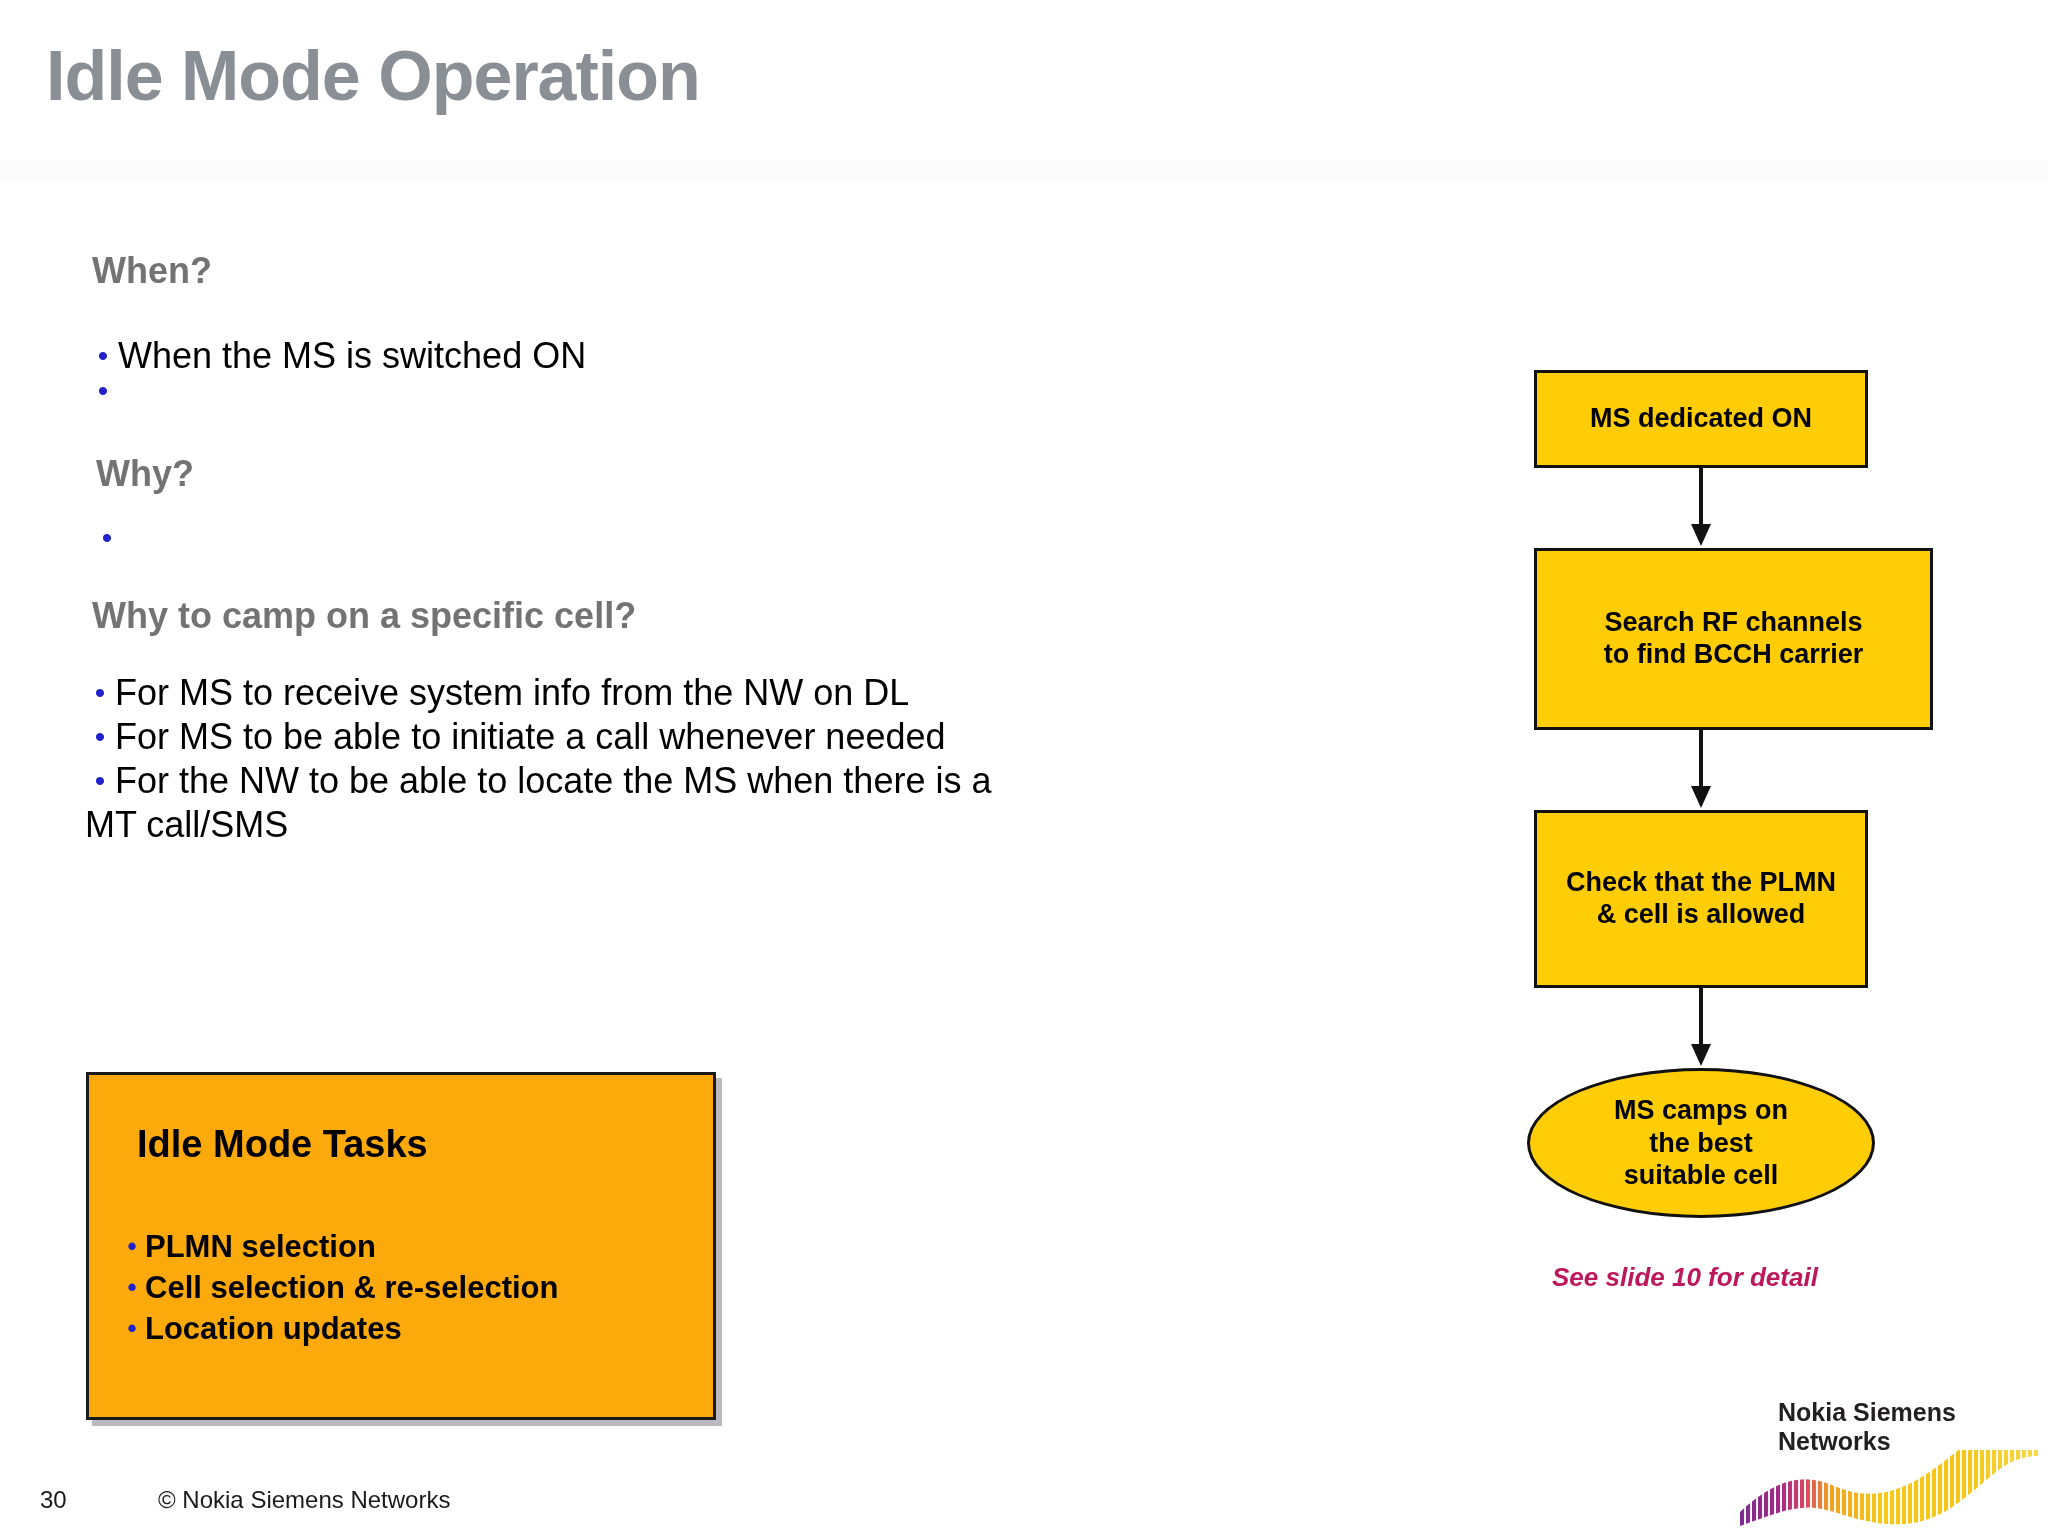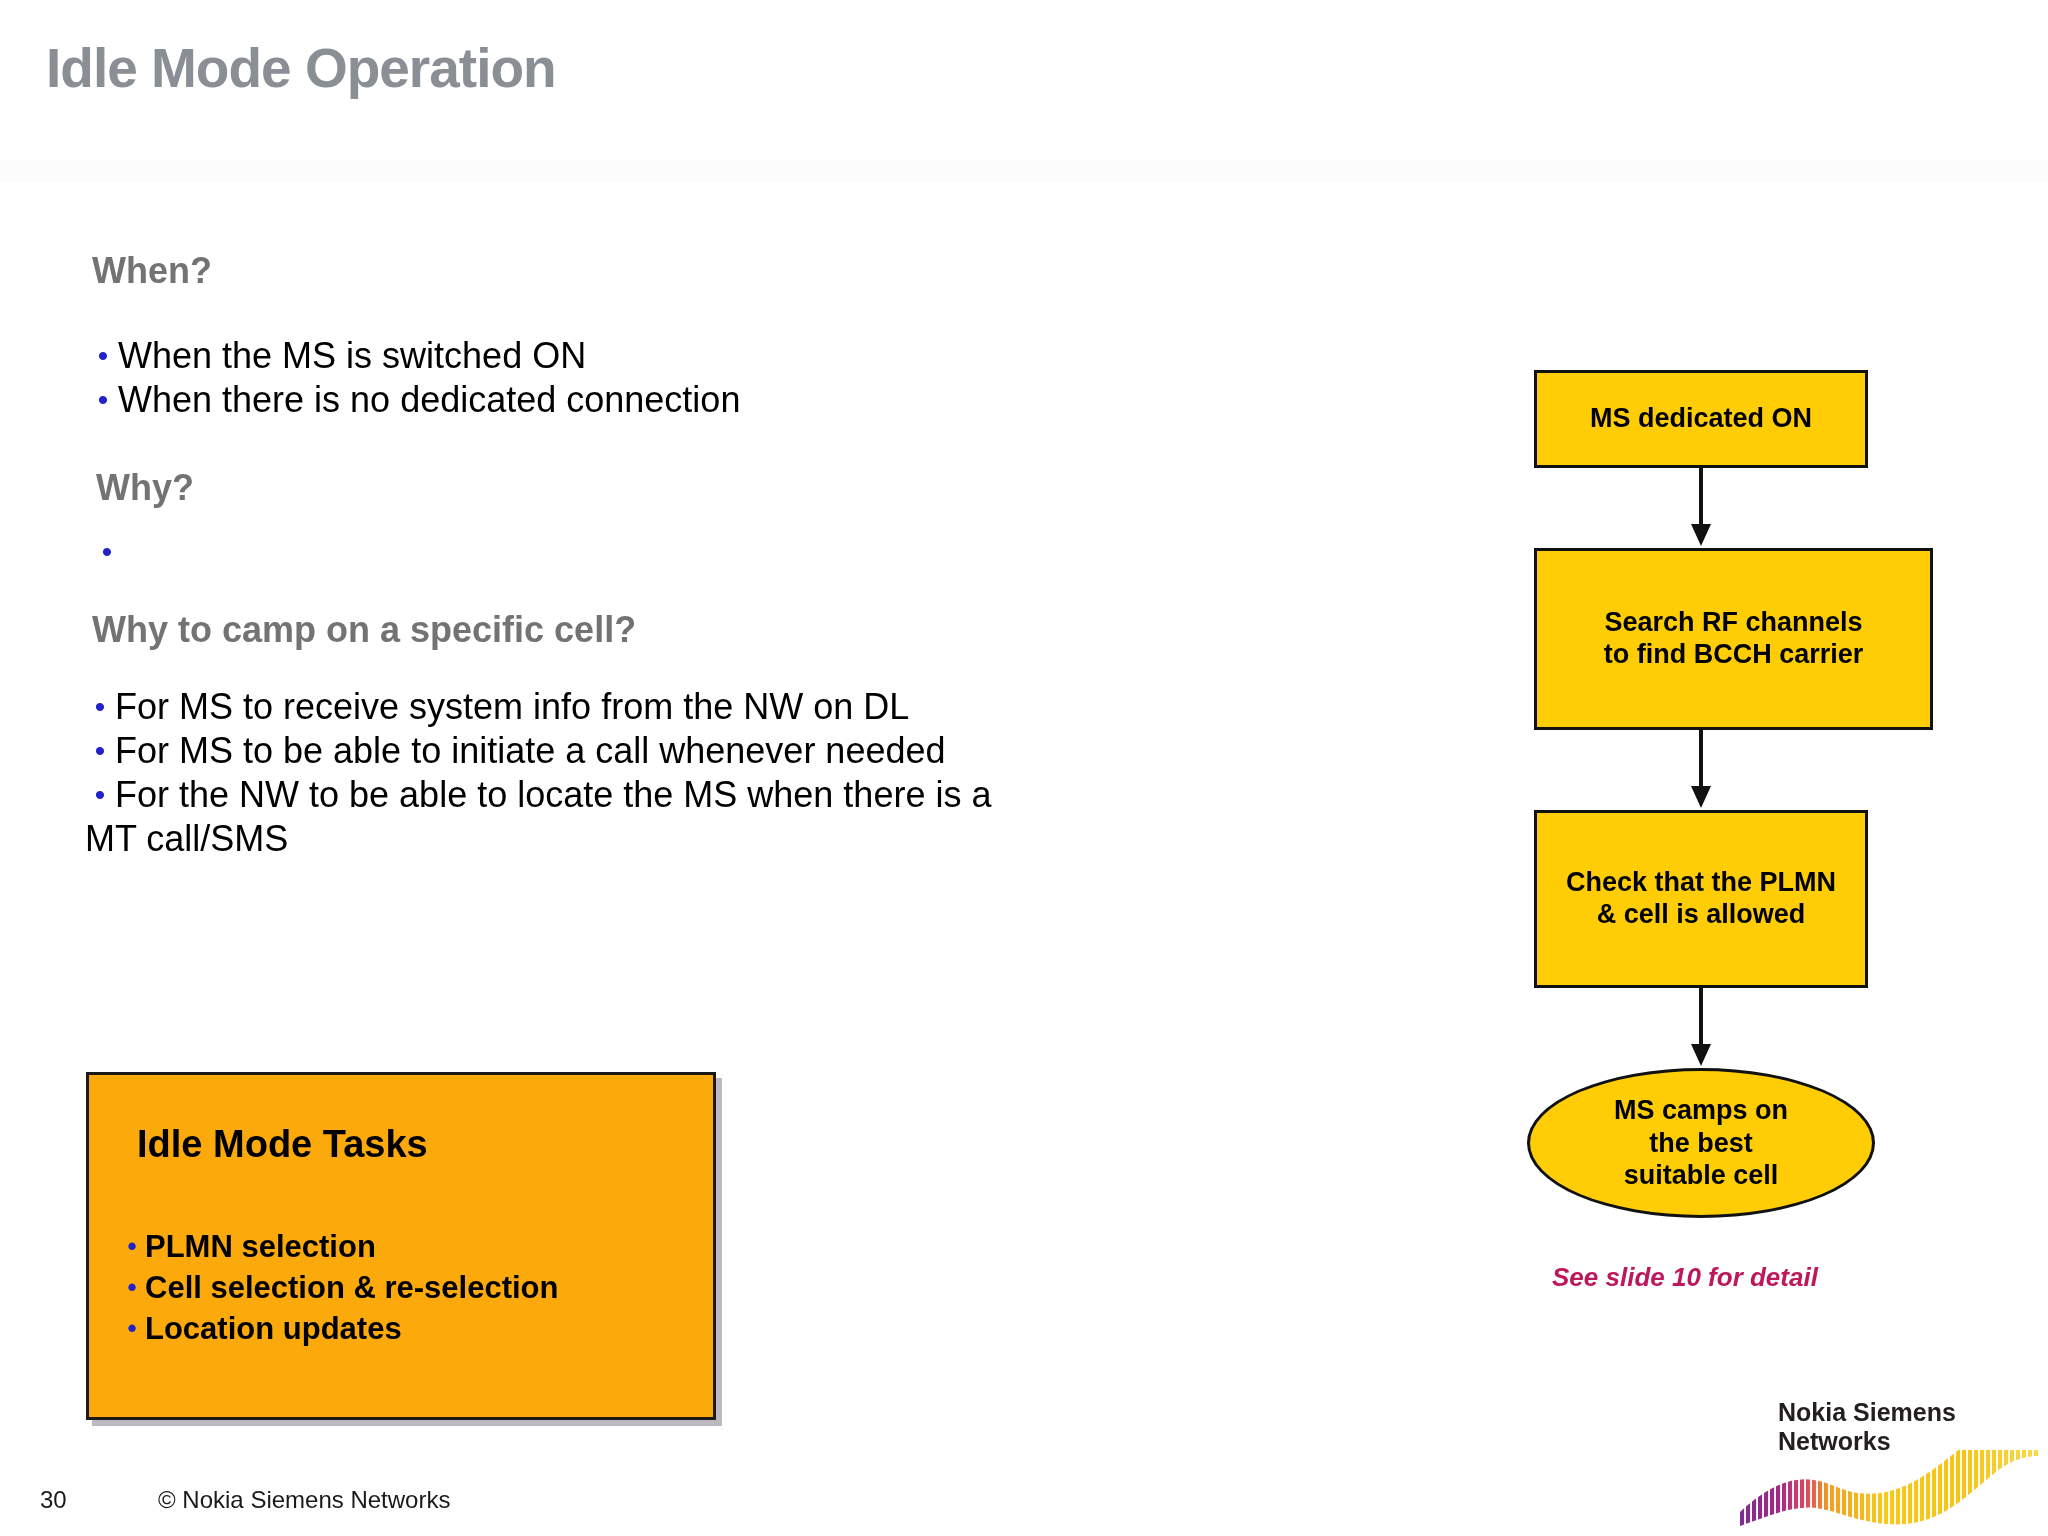--- a/index.html
+++ b/index.html
@@ -14,21 +14,21 @@
     overflow: hidden;
     font-family: "Liberation Sans", sans-serif;
     background: #ffffff;
   }
 
   
   #slide-title {
     position: absolute;
     left: 46px;
     top: 36px;
-    font-size: 55px;
+    font-size: 70px;
     font-weight: bold;
     color: #8a8f96;
     letter-spacing: -1px;
     white-space: nowrap;
   }
 
   
   #title-band {
     position: absolute;
     left: 0;
@@ -244,21 +244,20 @@
   <div style="margin-left:92px;">
     <div class="section-head">When?</div>
   </div>
   <ul class="bullet-list" style="margin-left:88px; margin-top:42px;">
     <li class="bullet-row">
       <span class="bullet-dot">•</span>
       <span class="bullet-text">When the MS is switched ON</span>
     </li>
     <li class="bullet-row">
       <span class="bullet-dot">•</span>
-      <span class="bullet-text">When there is no dedicated connection</span>
     </li>
   </ul>
 
   <div style="margin-left:96px; margin-top:45px;">
     <div class="section-head">Why?</div>
   </div>
   <ul class="bullet-list" style="margin-left:92px; margin-top:30px;">
     <li class="bullet-row">
       <span class="bullet-dot">•</span>
     </li>

